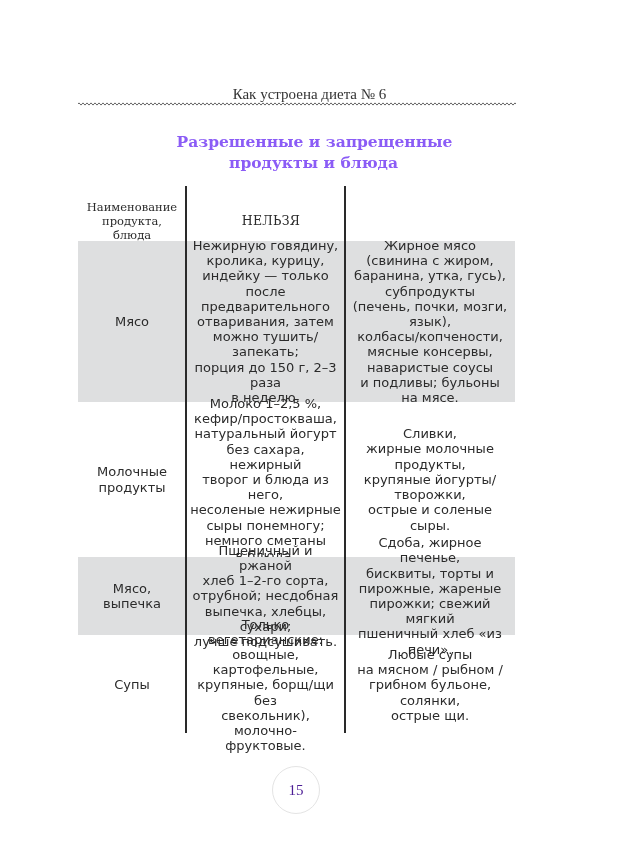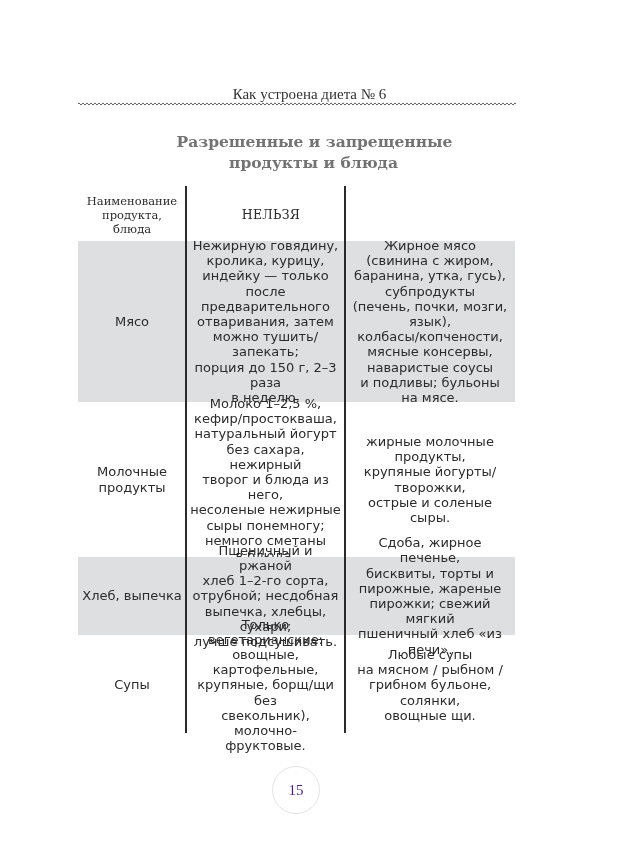--- a/index.html
+++ b/index.html
@@ -1,21 +1,21 @@
 <!DOCTYPE html>
 <html><head>
   <meta charset="utf-8">
   <style>
     html, body { margin:0; padding:0; }
     body { width:619px; height:865px; background:#ffffff; position:relative; overflow:hidden; color:#2a2a2a; }
     .running-head { position:absolute; top:86px; left:0; width:619px; text-align:center;
       font-family:"Liberation Serif", serif; font-size:15px; color:#333; }
     .wavy { position:absolute; top:101px; left:78px; width:438px; height:6px; }
     .title { position:absolute; top:131px; left:0; width:619px; text-align:center;
-      font-family:"DejaVu Serif", serif; font-weight:bold; font-size:15.5px; line-height:21px; color:#737373; }
+      font-family:"DejaVu Serif", serif; font-weight:bold; font-size:15.5px; line-height:21px; color:#8b5cf6; }
     .title .l1 { display:block; padding-left:10px; }
     .title .l2 { display:block; padding-left:8px; }
     .table { position:absolute; left:78px; top:190px; width:437px; }
     .row { position:absolute; left:0; width:437px; display:flex; }
     .row.gray { background:#dedfe0; }
     .cell { display:flex; align-items:center; justify-content:center; text-align:center;
       font-family:"DejaVu Sans", sans-serif; font-size:13px; line-height:15.2px; color:#2b2b2b; box-sizing:border-box; padding:0 4px; }
     .c1 { width:108px; }
     .c2 { width:159px; }
     .c3 { width:170px; }
@@ -35,21 +35,21 @@
   <path id="wavepath" d="M0 3 q1 -2.2 2 0 q1 2.2 2 0 q1 -2.2 2 0 q1 2.2 2 0 q1 -2.2 2 0 q1 2.2 2 0 q1 -2.2 2 0 q1 2.2 2 0 q1 -2.2 2 0 q1 2.2 2 0 q1 -2.2 2 0 q1 2.2 2 0 q1 -2.2 2 0 q1 2.2 2 0 q1 -2.2 2 0 q1 2.2 2 0 q1 -2.2 2 0 q1 2.2 2 0 q1 -2.2 2 0 q1 2.2 2 0 q1 -2.2 2 0 q1 2.2 2 0 q1 -2.2 2 0 q1 2.2 2 0 q1 -2.2 2 0 q1 2.2 2 0 q1 -2.2 2 0 q1 2.2 2 0 q1 -2.2 2 0 q1 2.2 2 0 q1 -2.2 2 0 q1 2.2 2 0 q1 -2.2 2 0 q1 2.2 2 0 q1 -2.2 2 0 q1 2.2 2 0 q1 -2.2 2 0 q1 2.2 2 0 q1 -2.2 2 0 q1 2.2 2 0 q1 -2.2 2 0 q1 2.2 2 0 q1 -2.2 2 0 q1 2.2 2 0 q1 -2.2 2 0 q1 2.2 2 0 q1 -2.2 2 0 q1 2.2 2 0 q1 -2.2 2 0 q1 2.2 2 0 q1 -2.2 2 0 q1 2.2 2 0 q1 -2.2 2 0 q1 2.2 2 0 q1 -2.2 2 0 q1 2.2 2 0 q1 -2.2 2 0 q1 2.2 2 0 q1 -2.2 2 0 q1 2.2 2 0 q1 -2.2 2 0 q1 2.2 2 0 q1 -2.2 2 0 q1 2.2 2 0 q1 -2.2 2 0 q1 2.2 2 0 q1 -2.2 2 0 q1 2.2 2 0 q1 -2.2 2 0 q1 2.2 2 0 q1 -2.2 2 0 q1 2.2 2 0 q1 -2.2 2 0 q1 2.2 2 0 q1 -2.2 2 0 q1 2.2 2 0 q1 -2.2 2 0 q1 2.2 2 0 q1 -2.2 2 0 q1 2.2 2 0 q1 -2.2 2 0 q1 2.2 2 0 q1 -2.2 2 0 q1 2.2 2 0 q1 -2.2 2 0 q1 2.2 2 0 q1 -2.2 2 0 q1 2.2 2 0 q1 -2.2 2 0 q1 2.2 2 0 q1 -2.2 2 0 q1 2.2 2 0 q1 -2.2 2 0 q1 2.2 2 0 q1 -2.2 2 0 q1 2.2 2 0 q1 -2.2 2 0 q1 2.2 2 0 q1 -2.2 2 0 q1 2.2 2 0 q1 -2.2 2 0 q1 2.2 2 0 q1 -2.2 2 0 q1 2.2 2 0 q1 -2.2 2 0 q1 2.2 2 0 q1 -2.2 2 0 q1 2.2 2 0 q1 -2.2 2 0 q1 2.2 2 0 q1 -2.2 2 0 q1 2.2 2 0 q1 -2.2 2 0 q1 2.2 2 0 q1 -2.2 2 0 q1 2.2 2 0 q1 -2.2 2 0 q1 2.2 2 0 q1 -2.2 2 0 q1 2.2 2 0 q1 -2.2 2 0 q1 2.2 2 0 q1 -2.2 2 0 q1 2.2 2 0 q1 -2.2 2 0 q1 2.2 2 0 q1 -2.2 2 0 q1 2.2 2 0 q1 -2.2 2 0 q1 2.2 2 0 q1 -2.2 2 0 q1 2.2 2 0 q1 -2.2 2 0 q1 2.2 2 0 q1 -2.2 2 0 q1 2.2 2 0 q1 -2.2 2 0 q1 2.2 2 0 q1 -2.2 2 0 q1 2.2 2 0 q1 -2.2 2 0 q1 2.2 2 0 q1 -2.2 2 0 q1 2.2 2 0 q1 -2.2 2 0 q1 2.2 2 0 q1 -2.2 2 0 q1 2.2 2 0 q1 -2.2 2 0 q1 2.2 2 0 q1 -2.2 2 0 q1 2.2 2 0 q1 -2.2 2 0 q1 2.2 2 0 q1 -2.2 2 0 q1 2.2 2 0 q1 -2.2 2 0 q1 2.2 2 0 q1 -2.2 2 0 q1 2.2 2 0 q1 -2.2 2 0 q1 2.2 2 0 q1 -2.2 2 0 q1 2.2 2 0 q1 -2.2 2 0 q1 2.2 2 0 q1 -2.2 2 0 q1 2.2 2 0 q1 -2.2 2 0 q1 2.2 2 0 q1 -2.2 2 0 q1 2.2 2 0 q1 -2.2 2 0 q1 2.2 2 0 q1 -2.2 2 0 q1 2.2 2 0 q1 -2.2 2 0 q1 2.2 2 0 q1 -2.2 2 0 q1 2.2 2 0 q1 -2.2 2 0 q1 2.2 2 0 q1 -2.2 2 0 q1 2.2 2 0 q1 -2.2 2 0 q1 2.2 2 0 q1 -2.2 2 0 q1 2.2 2 0 q1 -2.2 2 0 q1 2.2 2 0 q1 -2.2 2 0 q1 2.2 2 0 q1 -2.2 2 0 q1 2.2 2 0 q1 -2.2 2 0 q1 2.2 2 0 q1 -2.2 2 0 q1 2.2 2 0 q1 -2.2 2 0 q1 2.2 2 0 q1 -2.2 2 0 q1 2.2 2 0 q1 -2.2 2 0 q1 2.2 2 0 q1 -2.2 2 0 q1 2.2 2 0 q1 -2.2 2 0 q1 2.2 2 0 q1 -2.2 2 0 q1 2.2 2 0 q1 -2.2 2 0 q1 2.2 2 0 q1 -2.2 2 0 q1 2.2 2 0 q1 -2.2 2 0 q1 2.2 2 0 q1 -2.2 2 0 q1 2.2 2 0 q1 -2.2 2 0 q1 2.2 2 0" fill="none" stroke="#555" stroke-width="0.9"></path>
 </svg>
 
 <div class="title">
   <span class="l1">Разрешенные и запрещенные</span>
   <span class="l2">продукты и блюда</span>
 </div>
 
 <div class="table">
 
-  <div class="row hdr" style="top:0; height:50px;">
+  <div class="row hdr" style="top:6px; height:50px;">
     <div class="cell c1">
       <div>
         <span class="ln">Наименование</span>
         <span class="ln">продукта,</span>
         <span class="ln">блюда</span>
       </div>
     </div>
     <div class="cell c3">НЕЛЬЗЯ</div>
   </div>
 
@@ -99,30 +99,31 @@
           <span class="ln">без сахара, нежирный</span>
           <span class="ln">творог и блюда из него,</span>
           <span class="ln">несоленые нежирные</span>
           <span class="ln">сыры понемногу;</span>
           <span class="ln">немного сметаны</span>
           <span class="ln">в блюда.</span>
         </div>
       </div>
     <div class="cell c3">
         <div id="r1f">
+          <span class="ln">Сливки,</span>
           <span class="ln">жирные молочные</span>
           <span class="ln">продукты,</span>
           <span class="ln">крупяные йогурты/творожки,</span>
           <span class="ln">острые и соленые сыры.</span>
         </div>
       </div>
   </div>
 
   <div class="row gray" style="top:367px; height:78px;">
-    <div class="cell c1">Хлеб, выпечка</div>
+    <div class="cell c1">Мясо, выпечка</div>
     <div class="cell c2">
         <div id="r2a">
           <span class="ln">Пшеничный и ржаной</span>
           <span class="ln">хлеб 1–2-го сорта,</span>
           <span class="ln">отрубной; несдобная</span>
           <span class="ln">выпечка, хлебцы, сухари;</span>
           <span class="ln">лучше подсушивать.</span>
         </div>
       </div>
     <div class="cell c3">
@@ -145,21 +146,21 @@
           <span class="ln">крупяные, борщ/щи без</span>
           <span class="ln">свекольник), молочно-</span>
           <span class="ln">фруктовые.</span>
         </div>
       </div>
     <div class="cell c3">
         <div id="r3f">
           <span class="ln">Любые супы</span>
           <span class="ln">на мясном / рыбном /</span>
           <span class="ln">грибном бульоне, солянки,</span>
-          <span class="ln">овощные щи.</span>
+          <span class="ln">острые щи.</span>
         </div>
       </div>
   </div>
 </div>
 
 <div class="vline" style="left:185px;"></div>
 <div class="vline" style="left:344px;"></div>
 
 <div class="pagenum">15</div>
 

